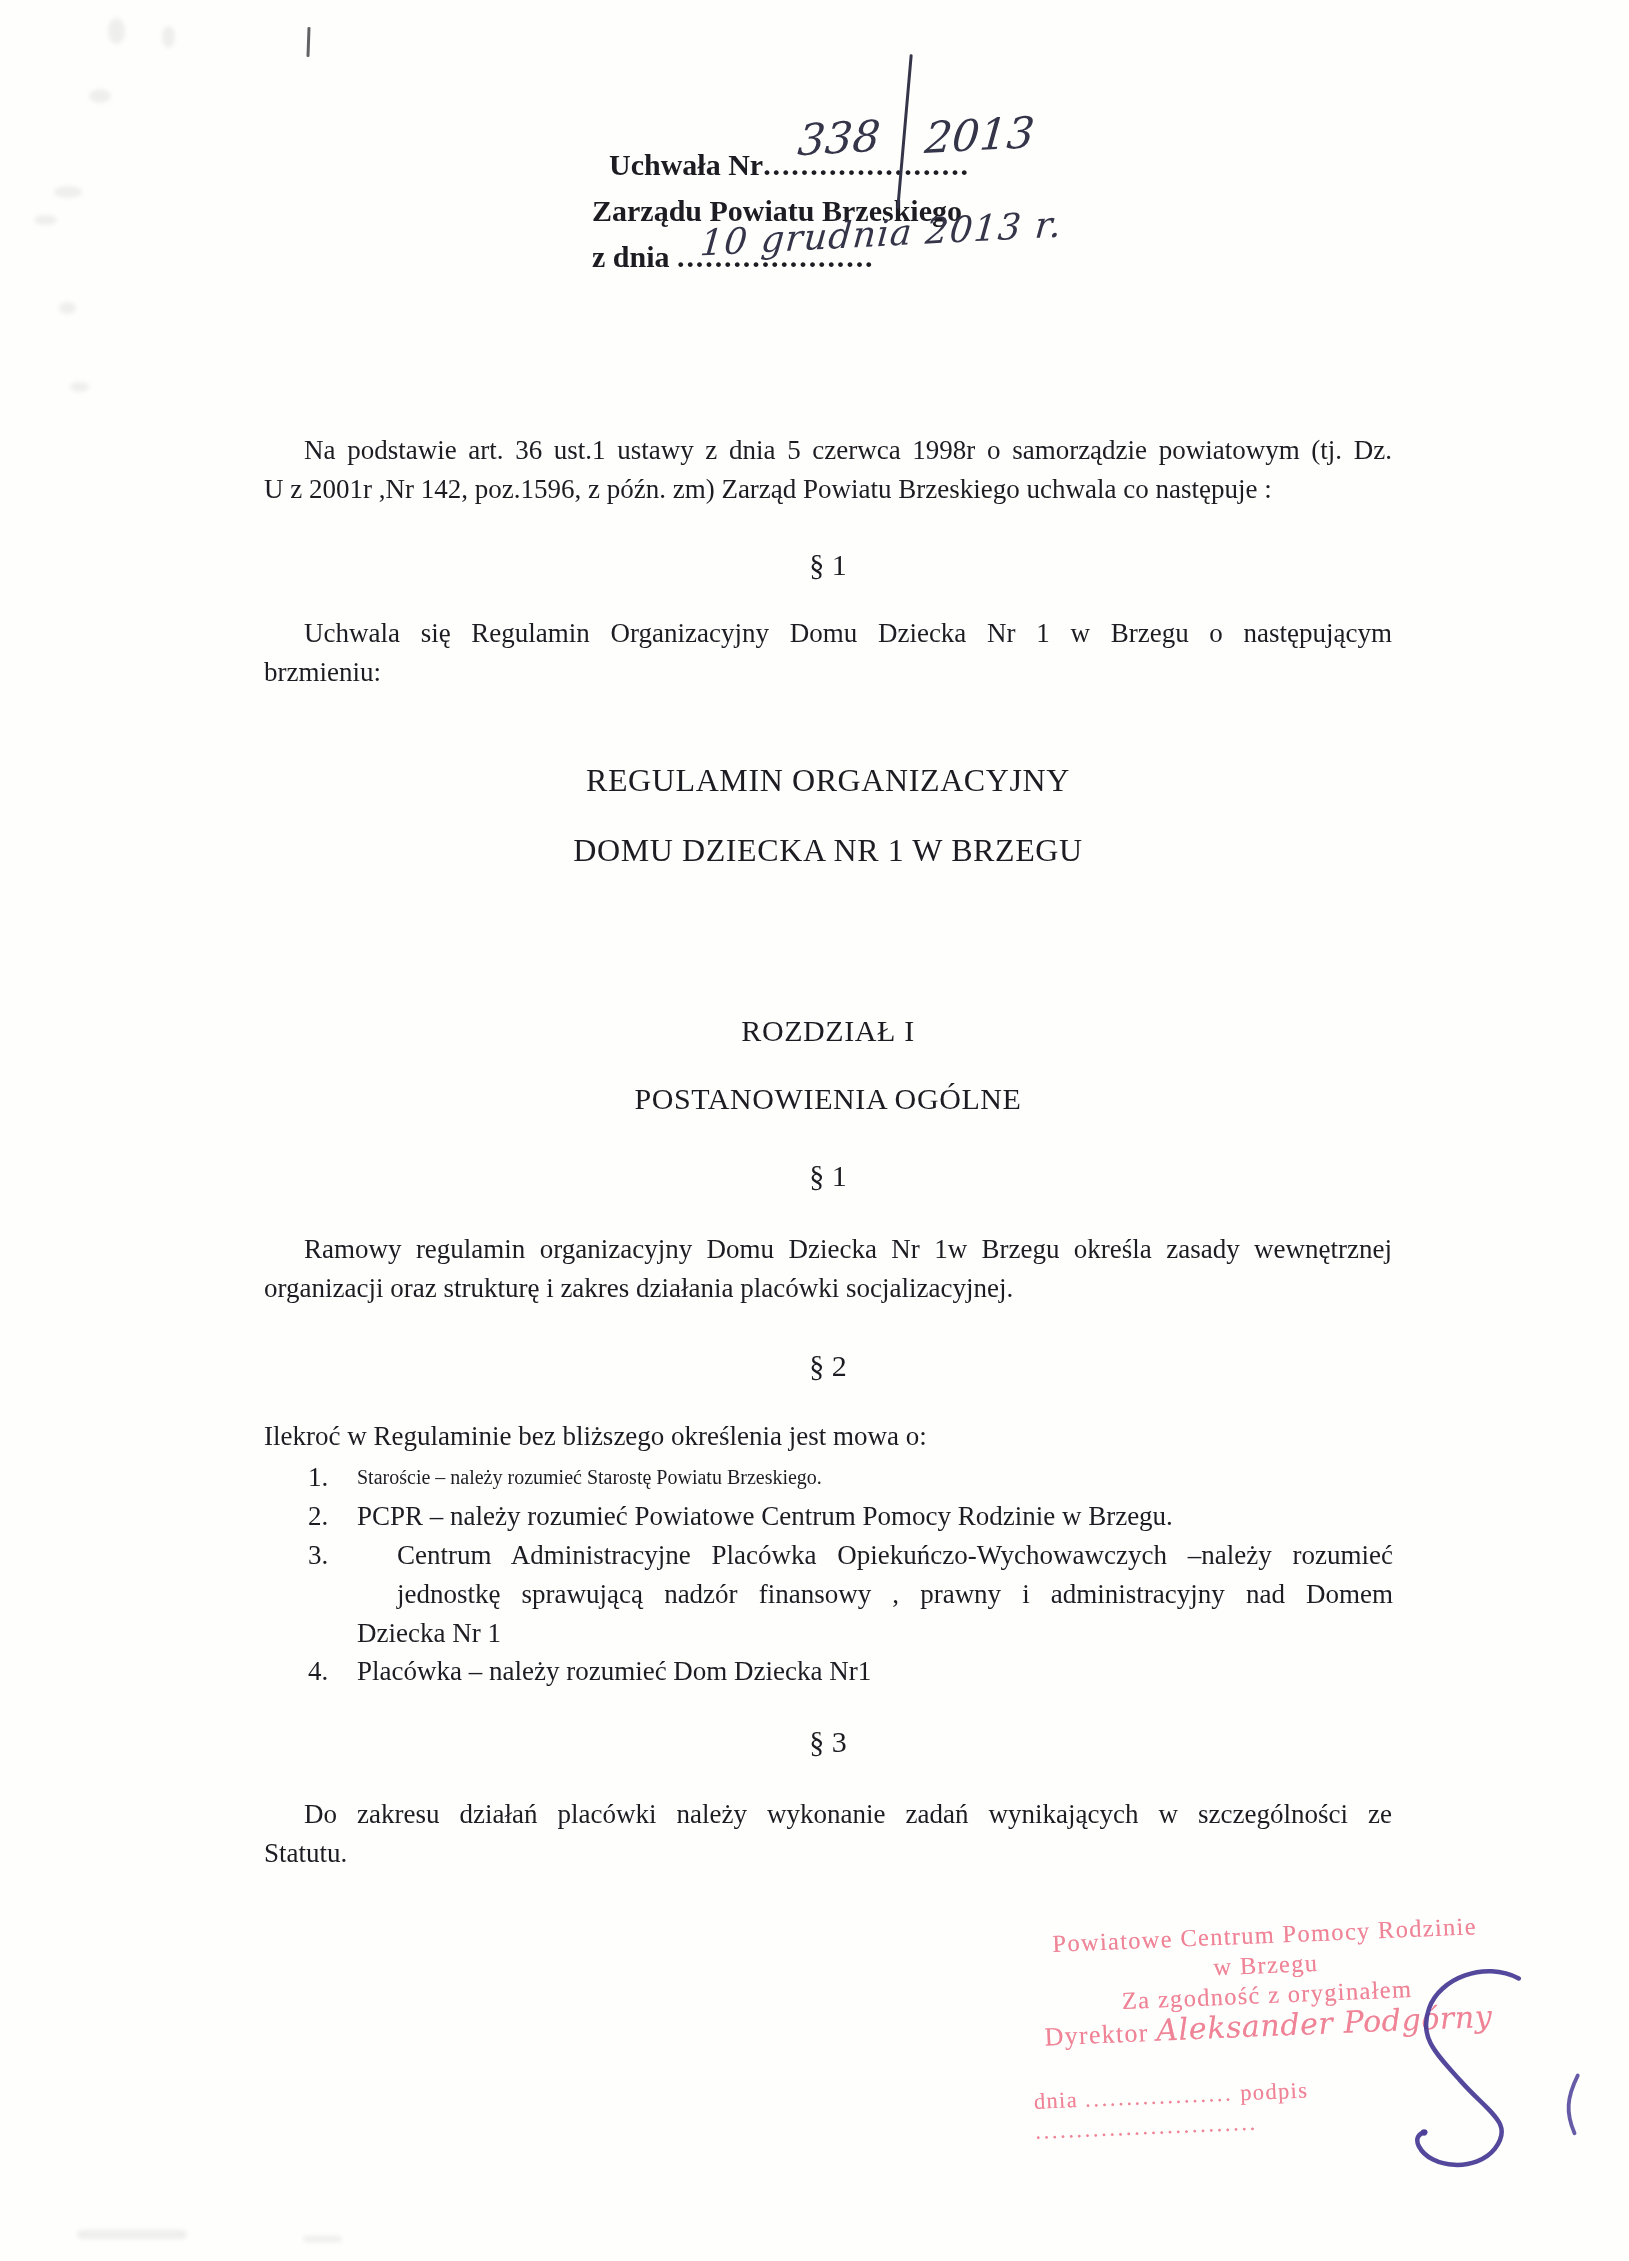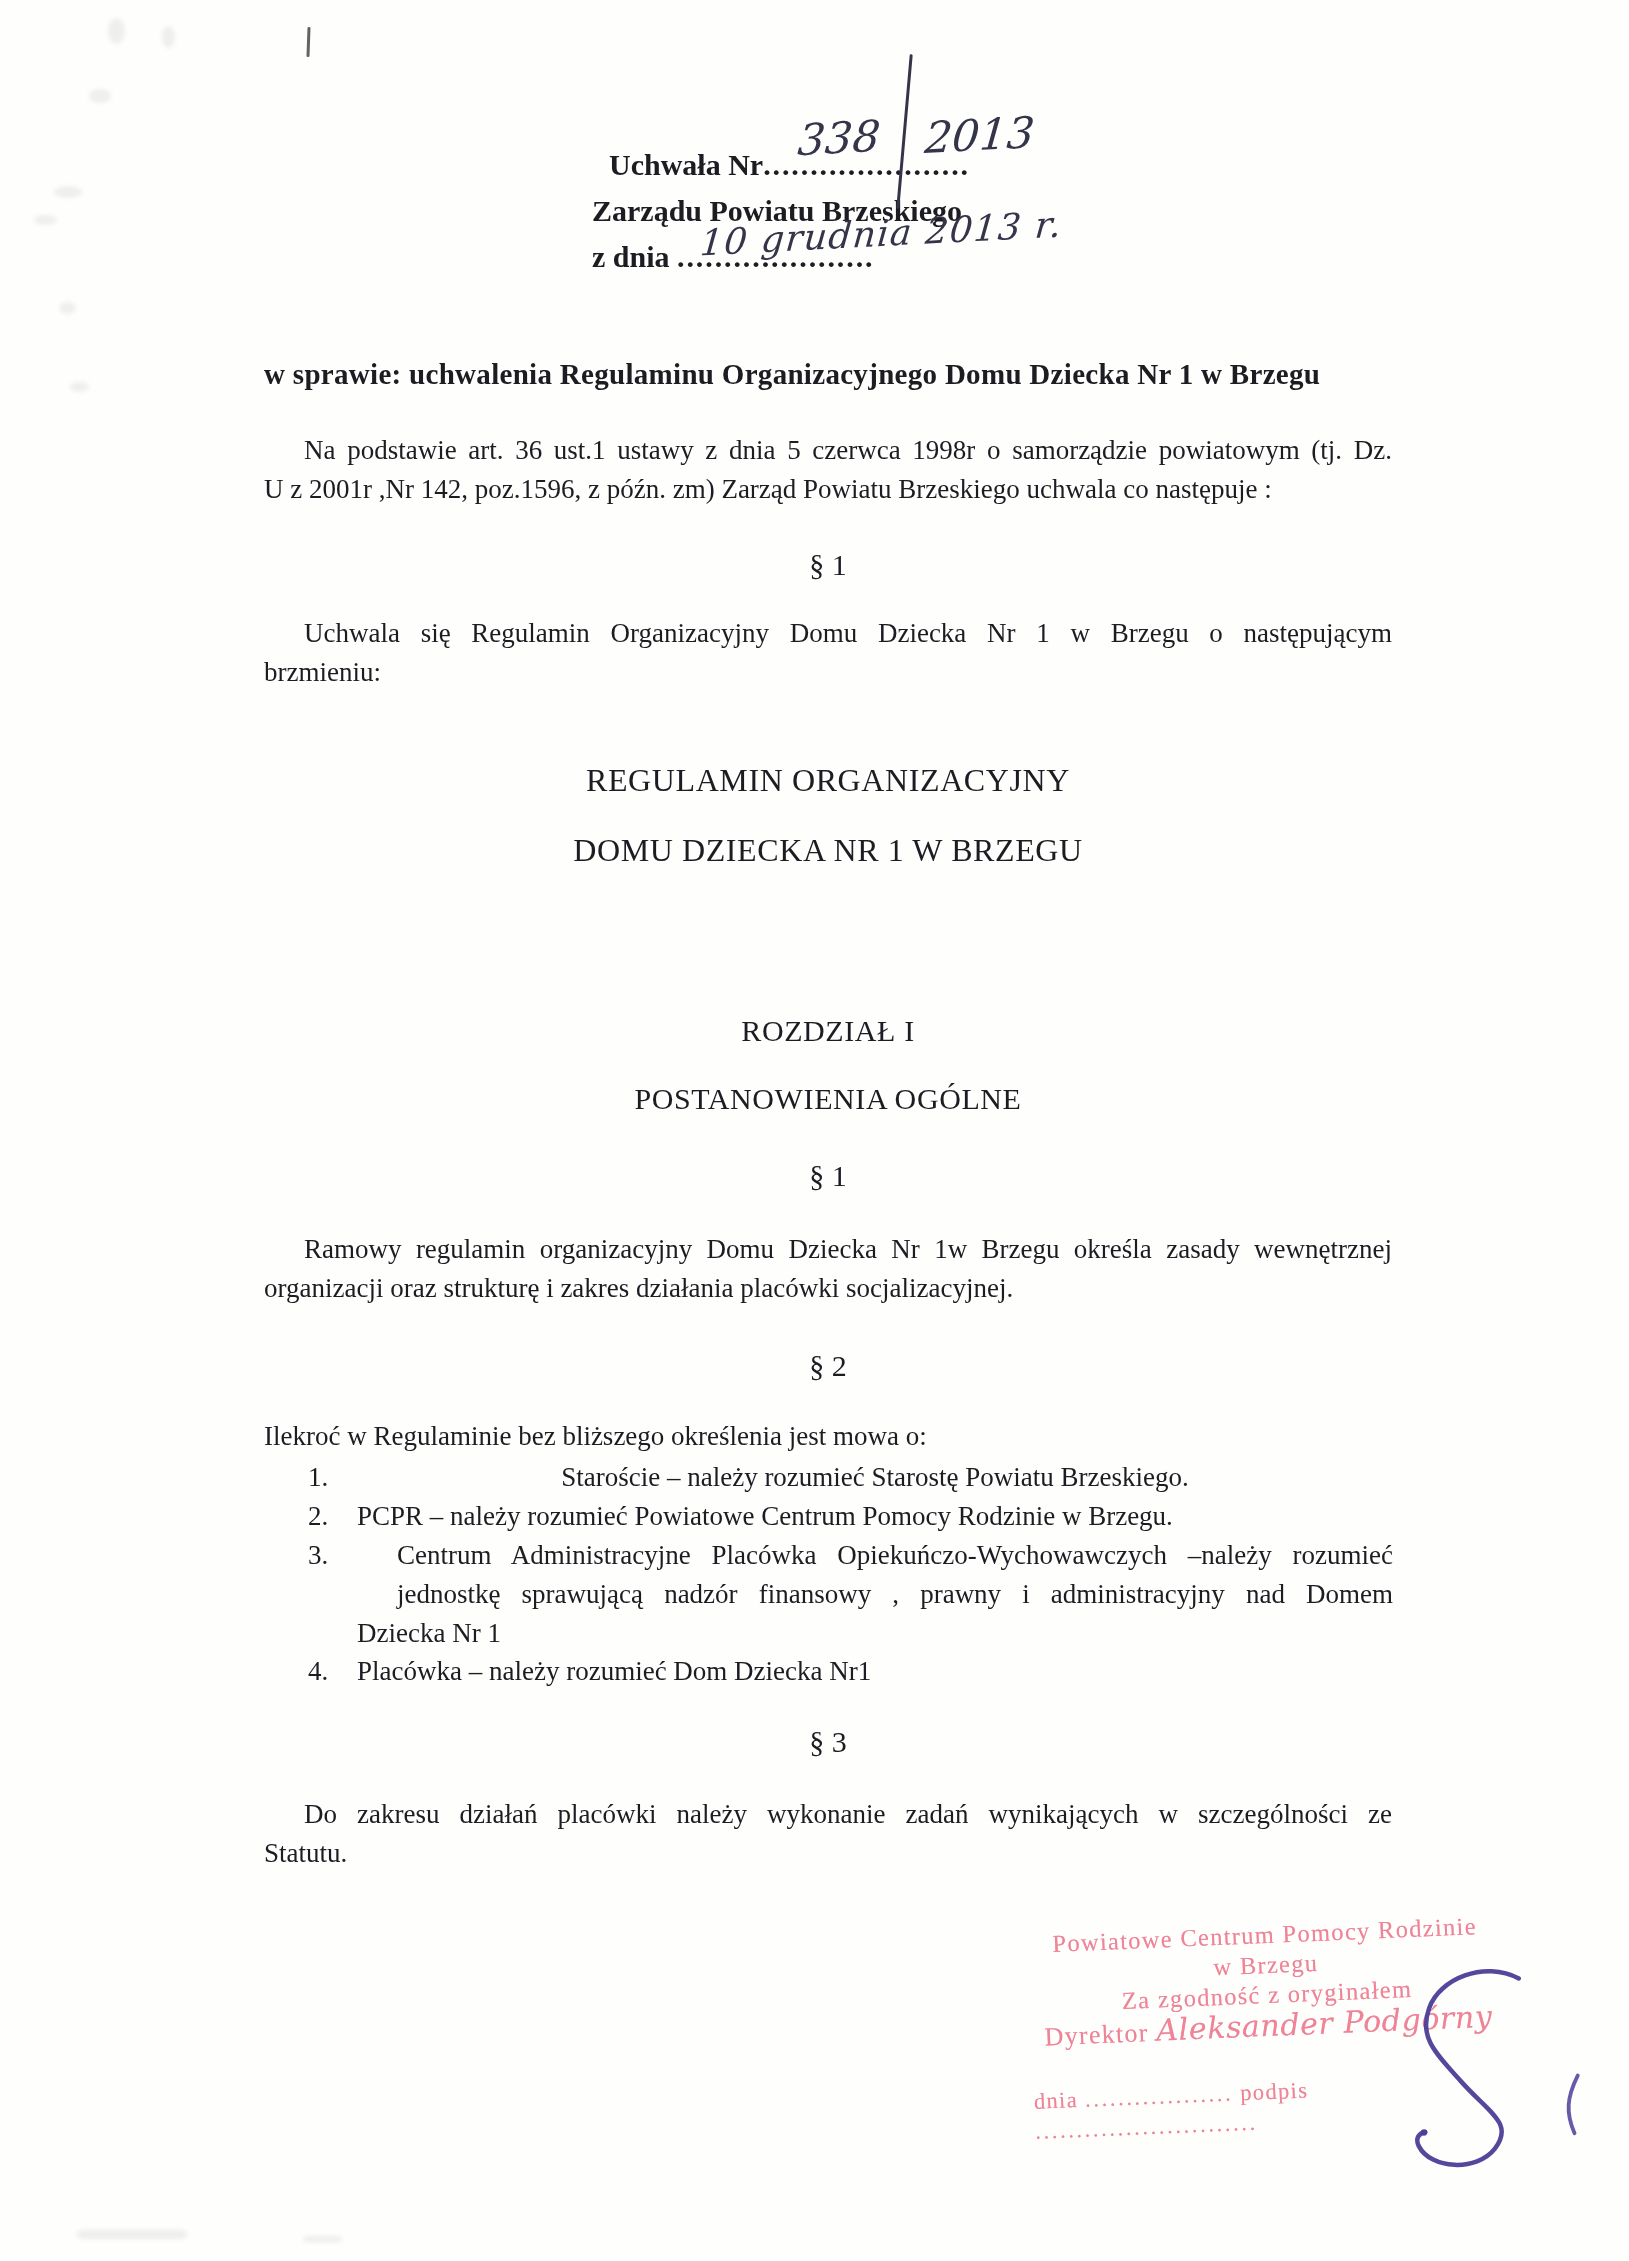--- a/index.html
+++ b/index.html
@@ -70,21 +70,20 @@
     <div class="h-line3">
       <span>z dnia</span> <span class="dots">.....................</span>
     </div>
   </div>
 
   <div class="hand hand-number">338</div>
   <div class="hand-slash"></div>
   <div class="hand hand-year">2013</div>
   <div class="hand hand-date">10 grudnia 2013 r.</div>
 
-  <div class="subject" style="top:358px;">w sprawie: uchwalenia Regulaminu Organizacyjnego Domu Dziecka Nr 1 w Brzegu</div>
 
   <div class="bodyblock" style="top:431px;">
     <span class="line stretch">Na podstawie art. 36 ust.1 ustawy z dnia 5 czerwca 1998r o samorządzie powiatowym (tj. Dz.</span>
     <span class="line">U z 2001r ,Nr 142, poz.1596, z późn. zm) Zarząd Powiatu Brzeskiego uchwala co następuje :</span>
   </div>
 
   <div class="smark" style="top:548px;">§ 1</div>
 
   <div class="bodyblock" style="top:614px;">
     <span class="line stretch">Uchwala się Regulamin Organizacyjny Domu Dziecka Nr 1 w Brzegu o następującym</span>
@@ -102,21 +101,21 @@
   <div class="bodyblock" style="top:1230px;">
     <span class="line stretch">Ramowy regulamin organizacyjny Domu Dziecka Nr 1w Brzegu określa zasady wewnętrznej</span>
     <span class="line">organizacji oraz strukturę i zakres działania placówki socjalizacyjnej.</span>
   </div>
 
   <div class="smark" style="top:1349px;">§ 2</div>
 
   <div class="bodyblock" style="top:1417px;">Ilekroć w Regulaminie bez bliższego określenia jest mowa o:</div>
 
   <div class="abs" style="left:308px;top:1458px;font-size:27px;line-height:39px;">1.</div>
-  <div class="abs" style="left:357px;top:1458px;width:1036px;font-size:27px;line-height:39px;text-align:center;">
+  <div class="abs" style="left:357px;top:1458px;width:1036px;font-size:20px;line-height:39px;">
     <span class="line">Staroście – należy rozumieć Starostę Powiatu Brzeskiego.</span>
   </div>
 
   <div class="abs" style="left:308px;top:1497px;font-size:27px;line-height:39px;">2.</div>
   <div class="abs" style="left:357px;top:1497px;width:1036px;font-size:27px;line-height:39px;">
     <span class="line">PCPR – należy rozumieć Powiatowe Centrum Pomocy Rodzinie w Brzegu.</span>
   </div>
 
   <div class="abs" style="left:308px;top:1536px;font-size:27px;line-height:39px;">3.</div>
   <div class="abs" style="left:357px;top:1536px;width:1036px;font-size:27px;line-height:39px;">

